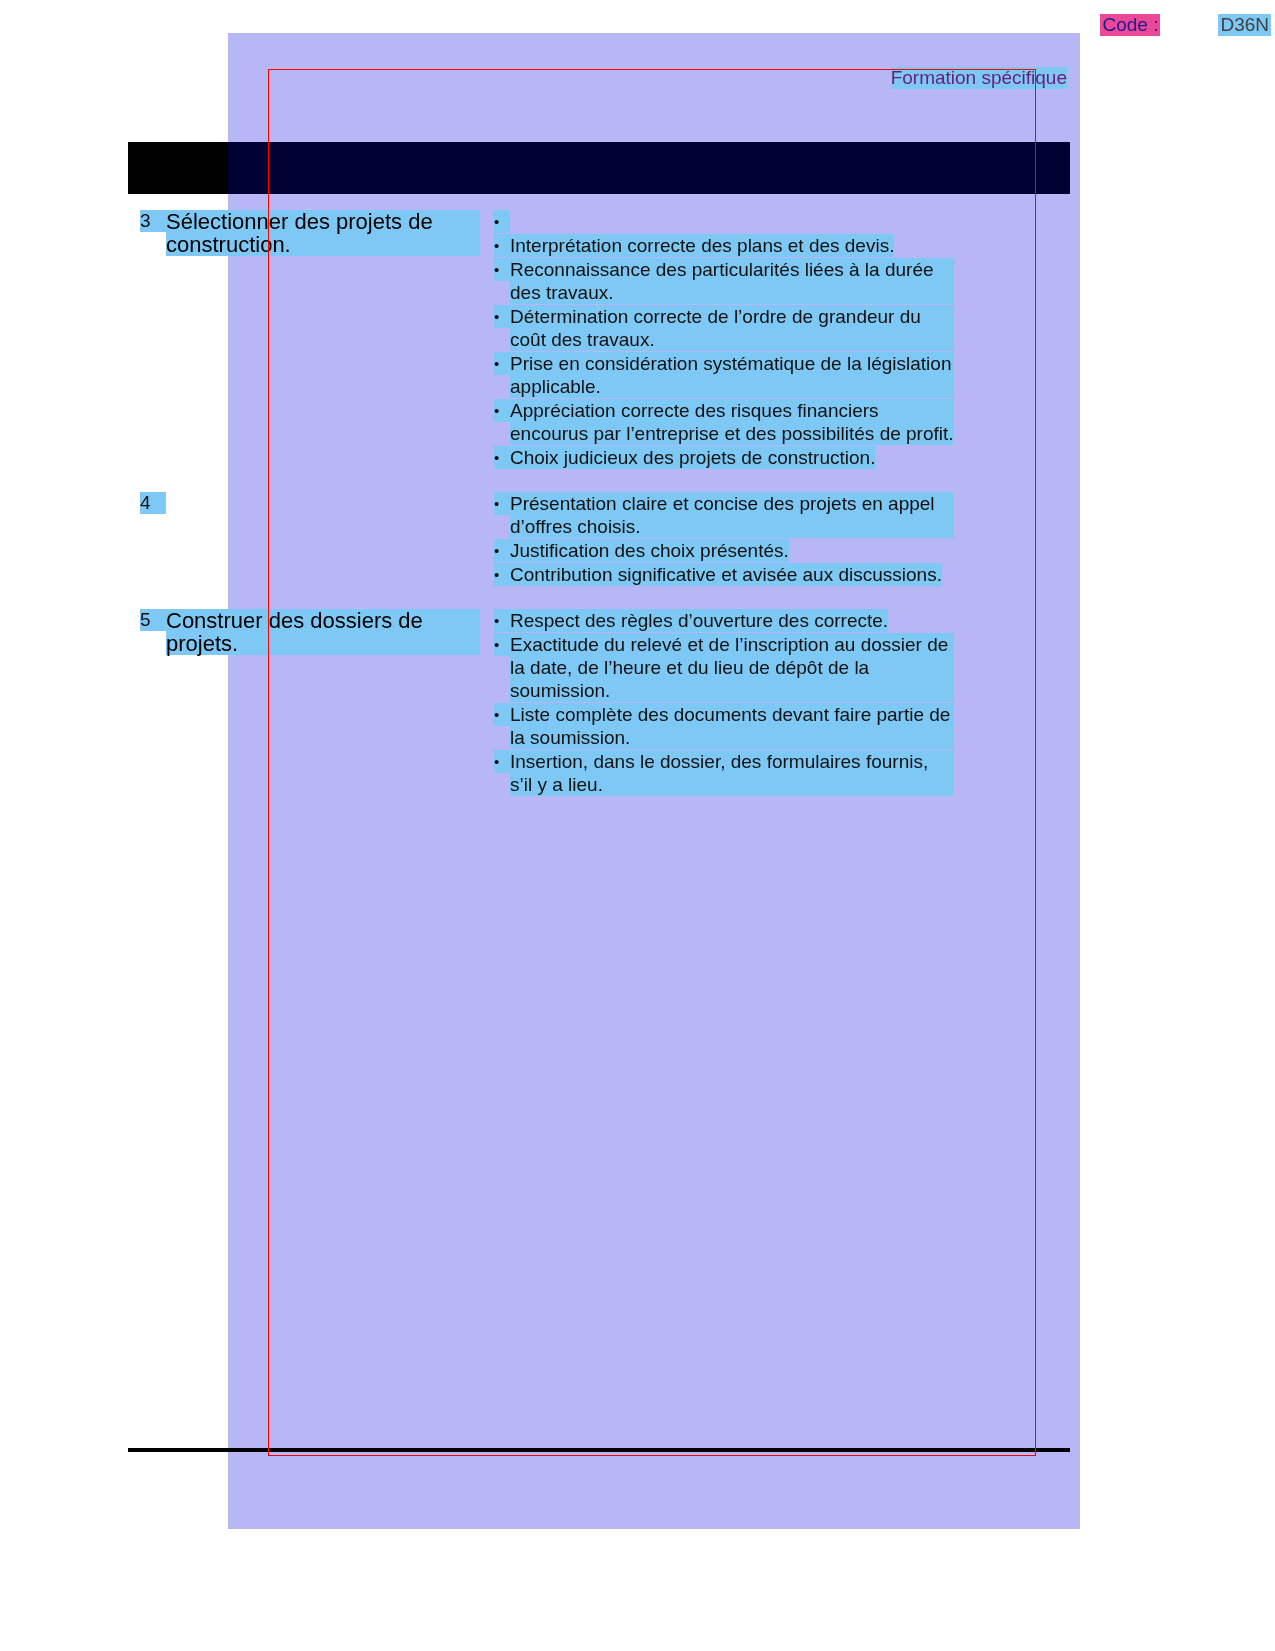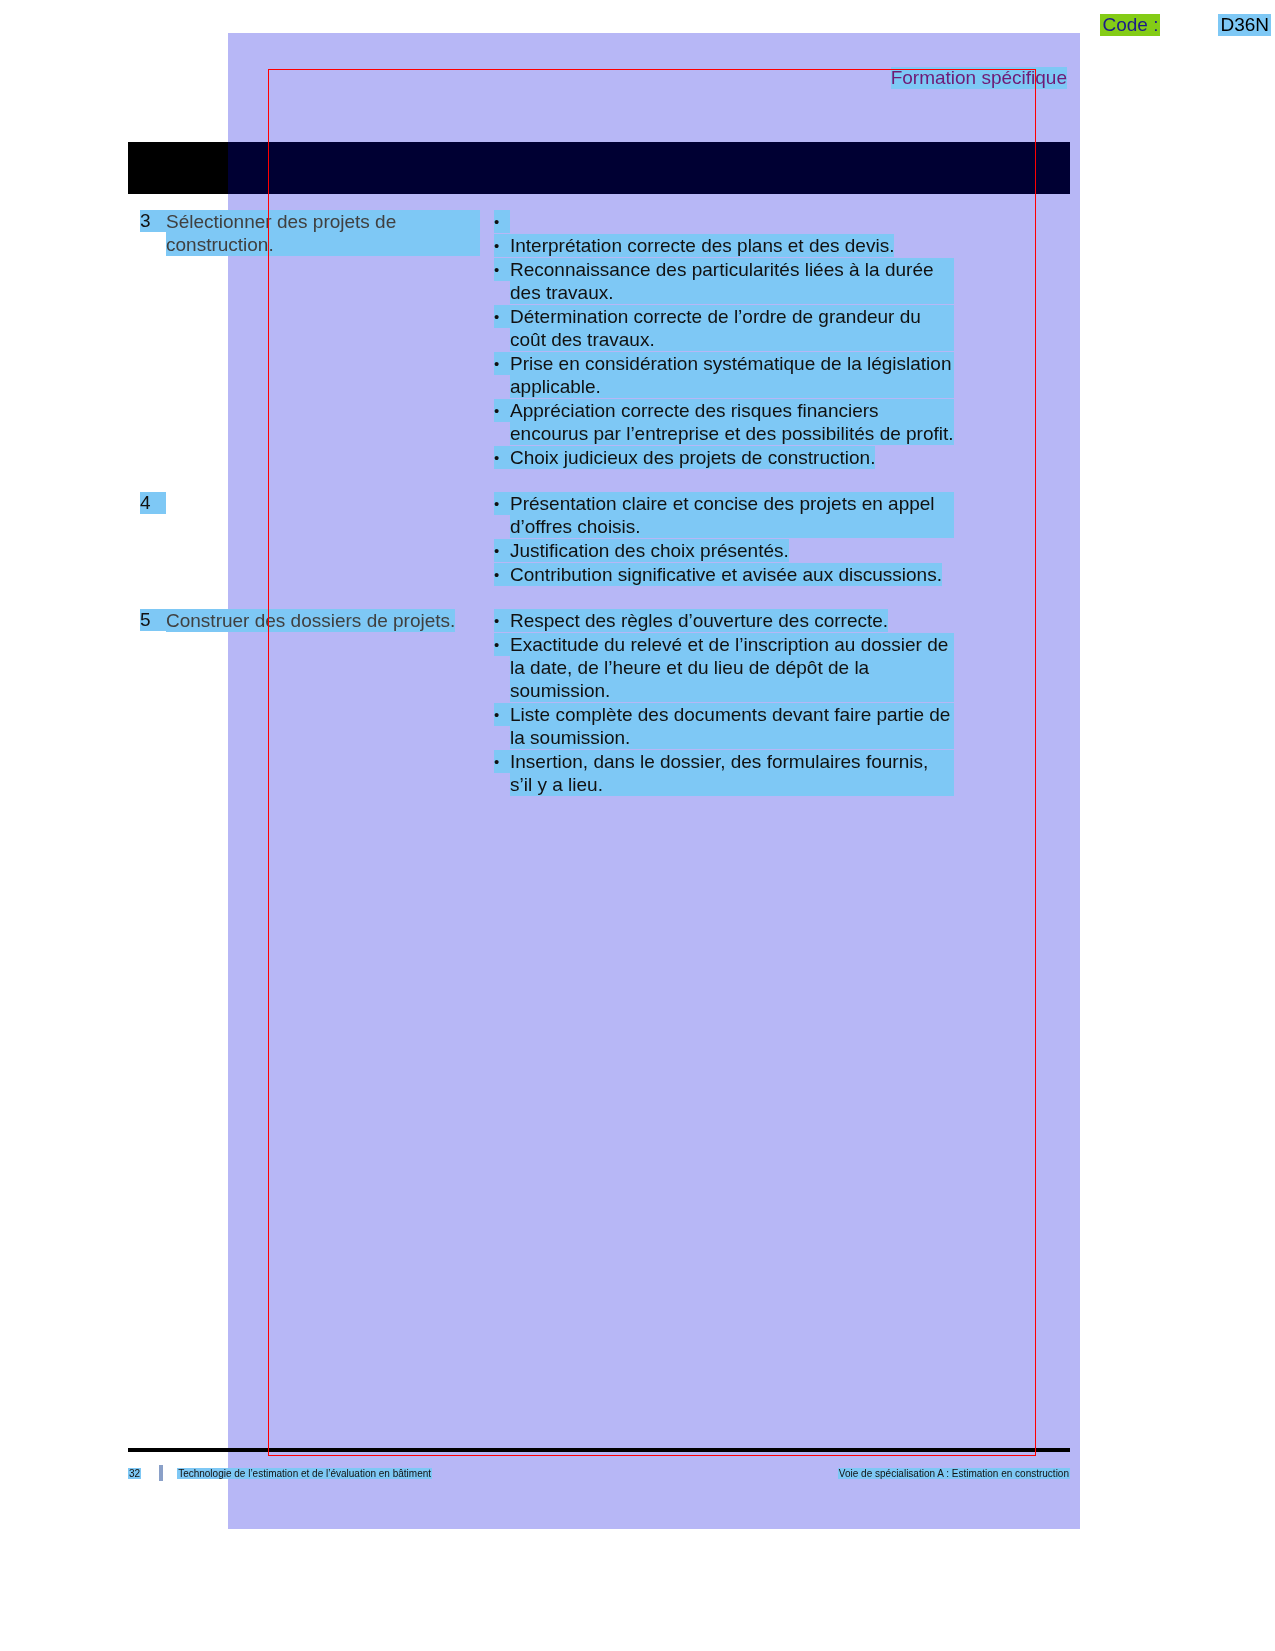--- a/index.html
+++ b/index.html
@@ -78,27 +78,27 @@
     right: 4px;
     top: 14px;
     display: flex;
     align-items: baseline;
     gap: 6px;
     z-index: 22;
   }
   .code-label {
     font-size: 19px;
     color: #1c1c8a;
-    background: #84cc16;
+    background: #ec4899;
     padding: 0 2px;
   }
   .code-spacer { width: 46px; }
   .code-value {
     font-size: 19px;
-    color: #000000;
+    color: #404040;
     background: #7ec8f5;
     padding: 0 2px;
   }
 
   
   .content {
     position: absolute;
     left: 0;
     top: 210px;
     width: 1275px;
@@ -120,22 +120,22 @@
     align-items: flex-start;
   }
   .left-num {
     font-size: 19px;
     color: #111;
     background: #7ec8f5;
     width: 26px;
     flex: 0 0 26px;
   }
   .left-text {
-    font-size: 19px;
-    color: #404040;
+    font-size: 22px;
+    color: #000000;
     background: #7ec8f5;
     line-height: 23px;
   }
 
   .right-col {
     width: 460px;
     margin-left: 14px;
   }
   .crit {
     display: flex;
@@ -297,22 +297,16 @@
           <span class="bullet">•</span>
           <span class="crit-text">Insertion, dans le dossier, des formulaires fournis, s’il y a lieu.</span>
         </div>
       </div>
     </div>
 
   </div>
 
   <div class="footer-rule"></div>
 
-  <div class="footer">
-    <span class="footer-page">32</span>
-    <span class="footer-tick"></span>
-    <span class="footer-left-text">Technologie de l’estimation et de l’évaluation en bâtiment</span>
-    <span class="footer-right-text">Voie de spécialisation A : Estimation en construction</span>
-  </div>
 
   <div class="crop-rect"></div>
 
 </div>
 
 </body></html>

